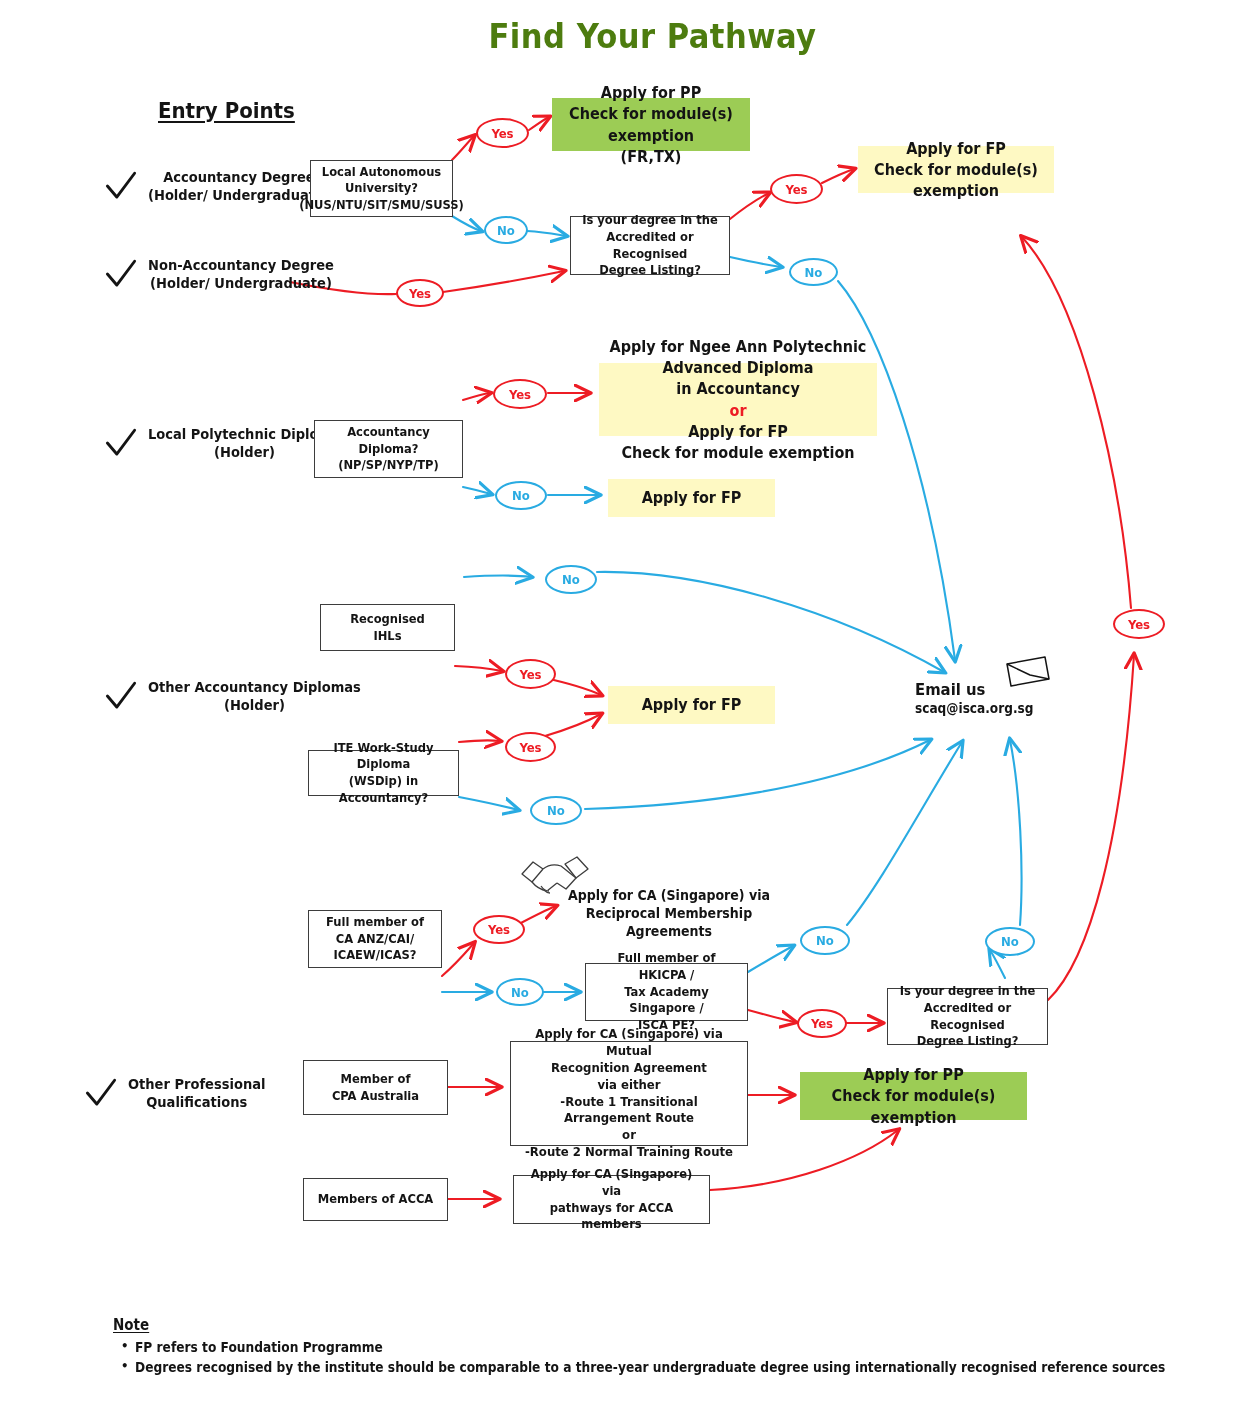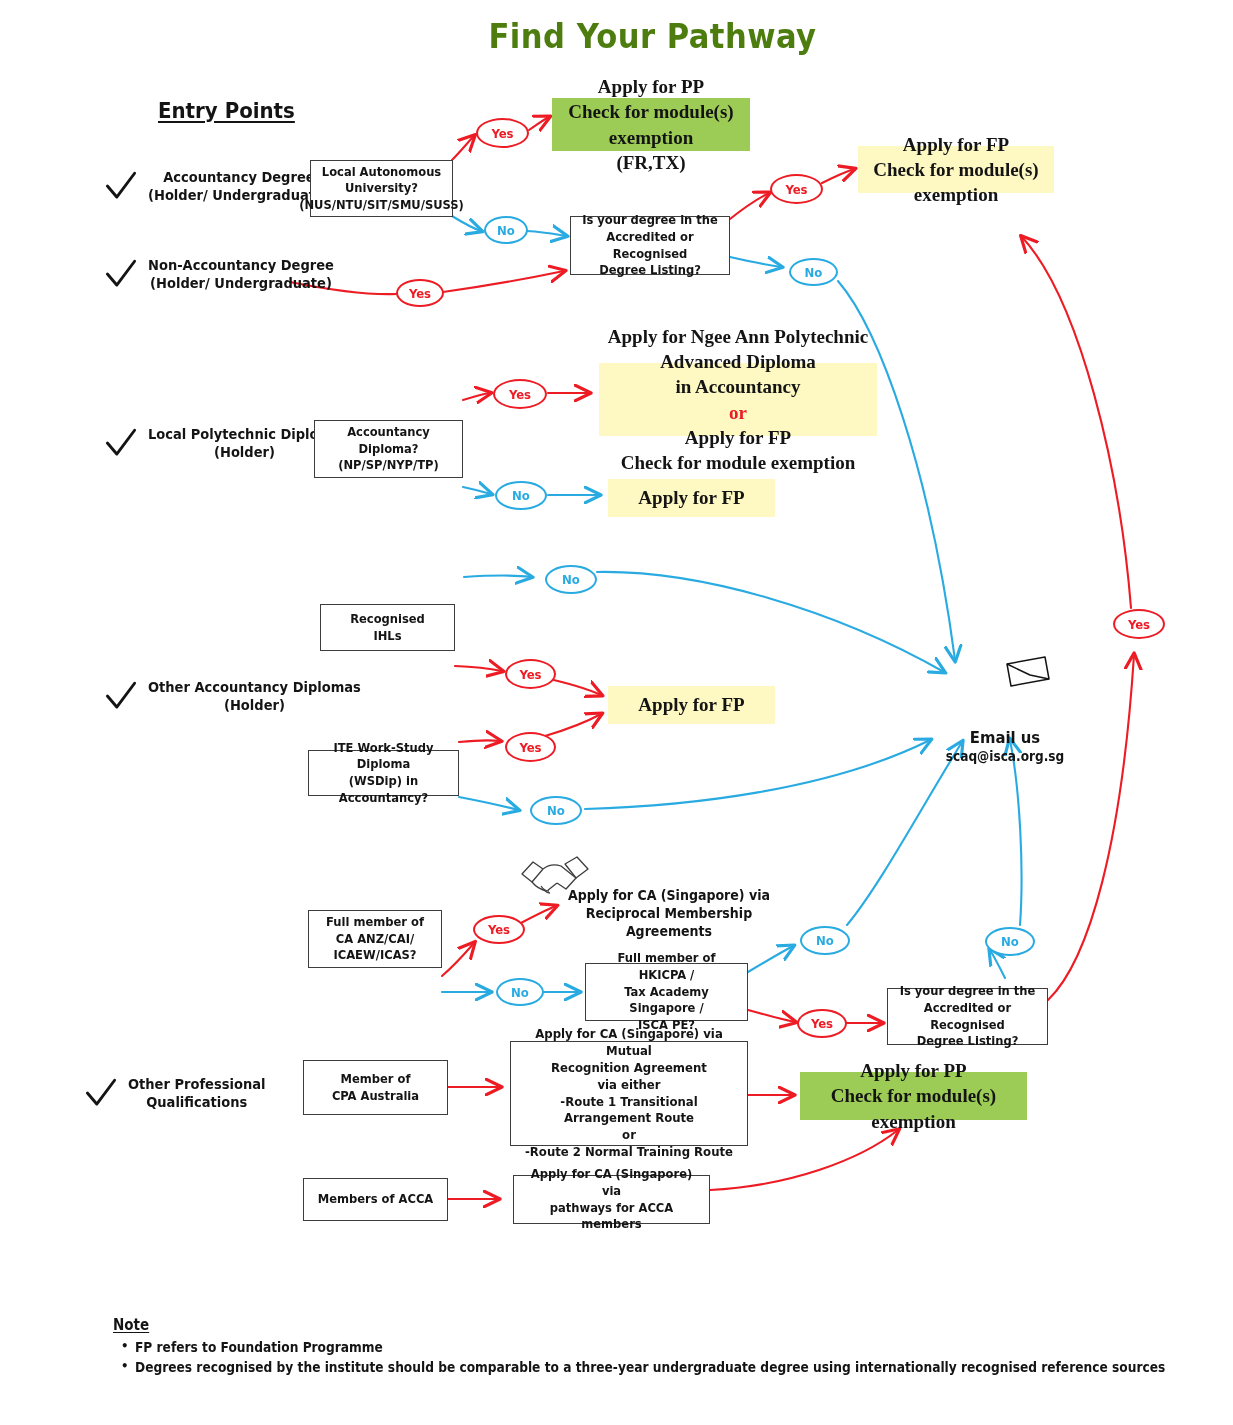--- a/index.html
+++ b/index.html
@@ -16,35 +16,35 @@
 
   .entry{position:absolute;display:flex;align-items:center;gap:10px;}
   .entry .lbl{font-size:14.5px;font-weight:bold;color:#141414;line-height:1.25;text-align:center;white-space:pre-line;}
   .tick{width:34px;height:34px;flex:0 0 34px;}
 
   .node{position:absolute;box-sizing:border-box;border:1.6px solid #3d3d3d;background:#fff;
         display:flex;align-items:center;justify-content:center;text-align:center;
         font-size:12.8px;font-weight:bold;color:#141414;line-height:1.3;white-space:pre-line;padding:16px 6px;}
 
   .hl{position:absolute;box-sizing:border-box;display:flex;align-items:center;justify-content:center;
-      text-align:center;font-size:19px;font-weight:bold;color:#141414;line-height:1.32;
-      white-space:pre-line;padding:5px 0;font-family:Liberation Serif, serif;}
+      text-align:center;font-size:16px;font-weight:bold;color:#141414;line-height:1.32;
+      white-space:pre-line;padding:5px 0;}
   .hl.green{background:#9ccc55;}
   .hl.yellow{background:#fef9c3;}
   .hl .orword{color:#ed1c24;}
 
   .plain{position:absolute;font-size:14px;font-weight:bold;color:#141414;line-height:1.3;
          text-align:center;white-space:pre-line;}
 
   .bub{position:absolute;box-sizing:border-box;display:flex;align-items:center;justify-content:center;
        border-radius:50%;font-size:13px;font-weight:bold;background:#fff;}
   .bub.yes{border:2px solid #ed1c24;color:#ed1c24;}
   .bub.no{border:2px solid #29abe2;color:#29abe2;}
 
-  .emailblk{position:absolute;text-align:center;margin-top:48px;}
+  .emailblk{position:absolute;}
   .emailblk .e1{font-size:16.5px;font-weight:bold;color:#141414;}
   .emailblk .e2{font-size:13.5px;font-weight:bold;color:#141414;margin-top:1px;}
 
   .noteblk{position:absolute;left:113px;top:1316px;}
   .noteblk .nh{font-size:15px;font-weight:bold;color:#141414;text-decoration:underline;text-underline-offset:2px;}
   .noteblk ul{margin:3px 0 0 0;padding-left:22px;list-style:none;}
   .noteblk li{font-size:13.6px;font-weight:bold;color:#141414;line-height:1.5;position:relative;}
   .noteblk li:before{content:"\2022";position:absolute;left:-14px;top:-1px;font-size:13px;}
   .handshake{position:absolute;left:519px;top:852px;width:72px;height:48px;}
   .env{position:absolute;left:1005px;top:655px;width:46px;height:32px;}

